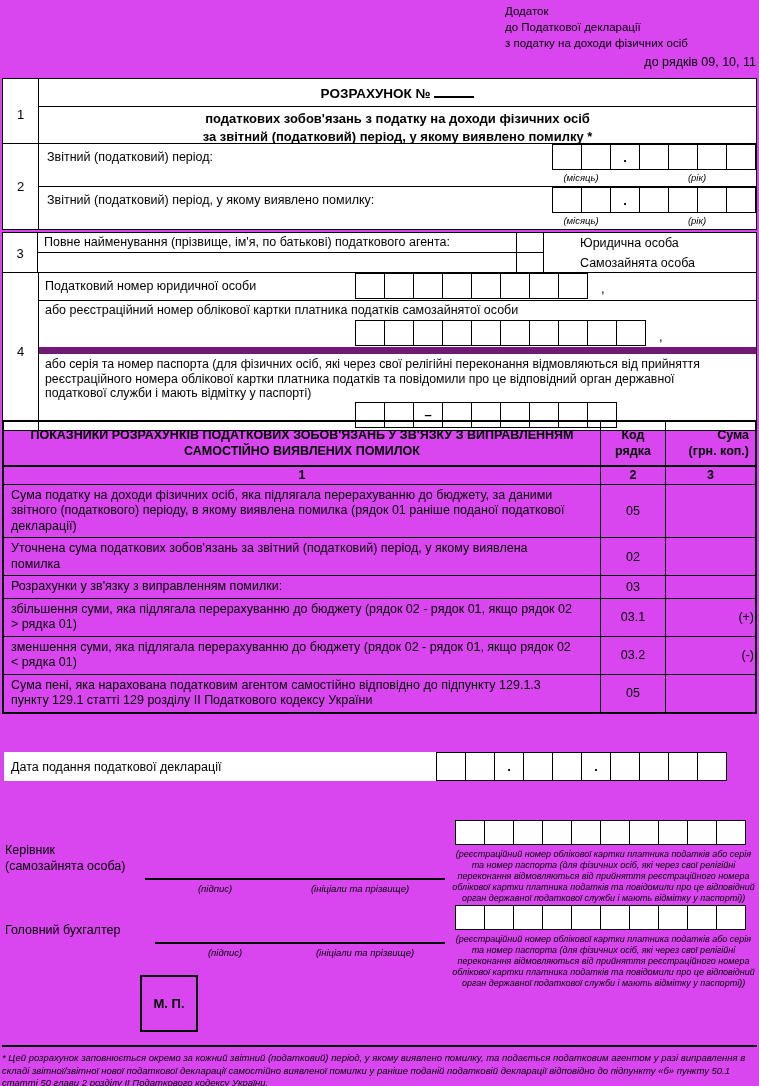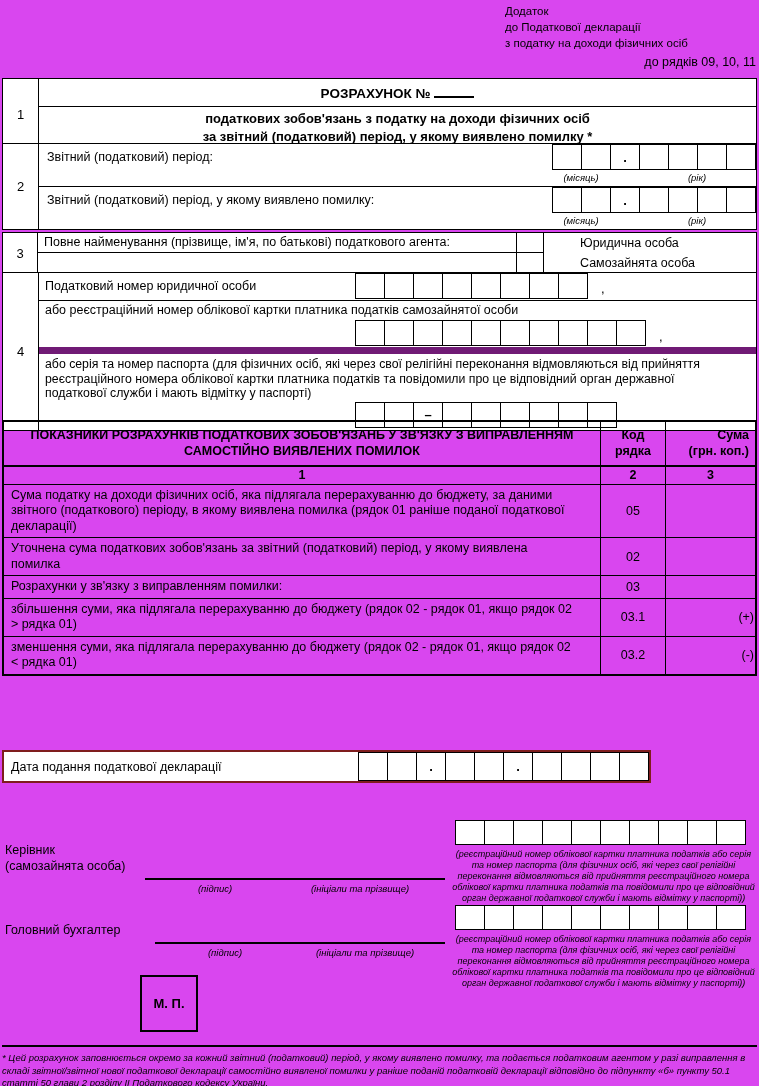--- a/index.html
+++ b/index.html
@@ -61,21 +61,21 @@
   .maintbl { position:absolute; left:2px; top:420px; width:755px; border-collapse:collapse; }
   .maintbl td { border:1px solid #000; font-size:12.5px; vertical-align:middle; }
   .maintbl { border:2px solid #000; }
   .th { font-weight:bold; text-align:center; padding:5px 6px; line-height:1.3; }
   .hdr td { border-bottom:2px solid #000; }
   .nums td { text-align:center; font-weight:bold; padding:1px 0 2px; }
   .txt { padding:3px 26px 3px 7px; line-height:1.24; }
   .codec { text-align:center; width:52px; }
   .sumc { text-align:right; width:77px; }
   
-  .daterow { left:2px; top:750px; width:649px; height:33px; border:2px solid #7f1d1d; }
+  .daterow { left:2px; top:750px; width:727px; height:33px; border:2px solid #d946ef; }
   .datelabel { flex:1; padding:8px 0 0 7px; font-size:12.5px; }
   .daterow .c { height:29px; width:30px; }
   
   .sigs { position:absolute; left:0; top:815px; width:759px; height:230px; }
   .siggrid .c { height:25px; }
   .signote { font-size:9px; font-style:italic; text-align:center; line-height:11px; width:307px; }
   .role { font-size:12.5px; }
   .sigline { position:absolute; height:0; border-top:2px solid #000; }
   .sigcap { position:absolute; font-size:9.5px; font-style:italic; text-align:center; }
   .stamp { position:absolute; left:140px; top:160px; width:58px; height:57px; border:2px solid #000;
@@ -241,20 +241,25 @@
     <tr>
       <td class="txt">збільшення суми, яка підлягала перерахуванню до бюджету (рядок 02 - рядок 01, якщо рядок 02 &gt; рядка 01)</td>
       <td class="codec">03.1</td>
       <td class="sumc">(+)</td>
     </tr>
     <tr>
       <td class="txt">зменшення суми, яка підлягала перерахуванню до бюджету (рядок 02 - рядок 01, якщо рядок 02 &lt; рядка 01)</td>
       <td class="codec">03.2</td>
       <td class="sumc">(-)</td>
     </tr>
+    <tr>
+      <td class="txt">Сума пені, яка нарахована податковим агентом самостійно відповідно до підпункту 129.1.3 пункту 129.1 статті 129 розділу ІІ Податкового кодексу України</td>
+      <td class="codec">05</td>
+      <td class="sumc"></td>
+    </tr>
   </tbody>
     </table>
 
   <div class="sect daterow">
     <div class="datelabel">Дата подання податкової декларації</div>
     <div class="boxes">
         <i class="c"></i>
         <i class="c"></i>
         <i class="c">.</i>
         <i class="c"></i>

